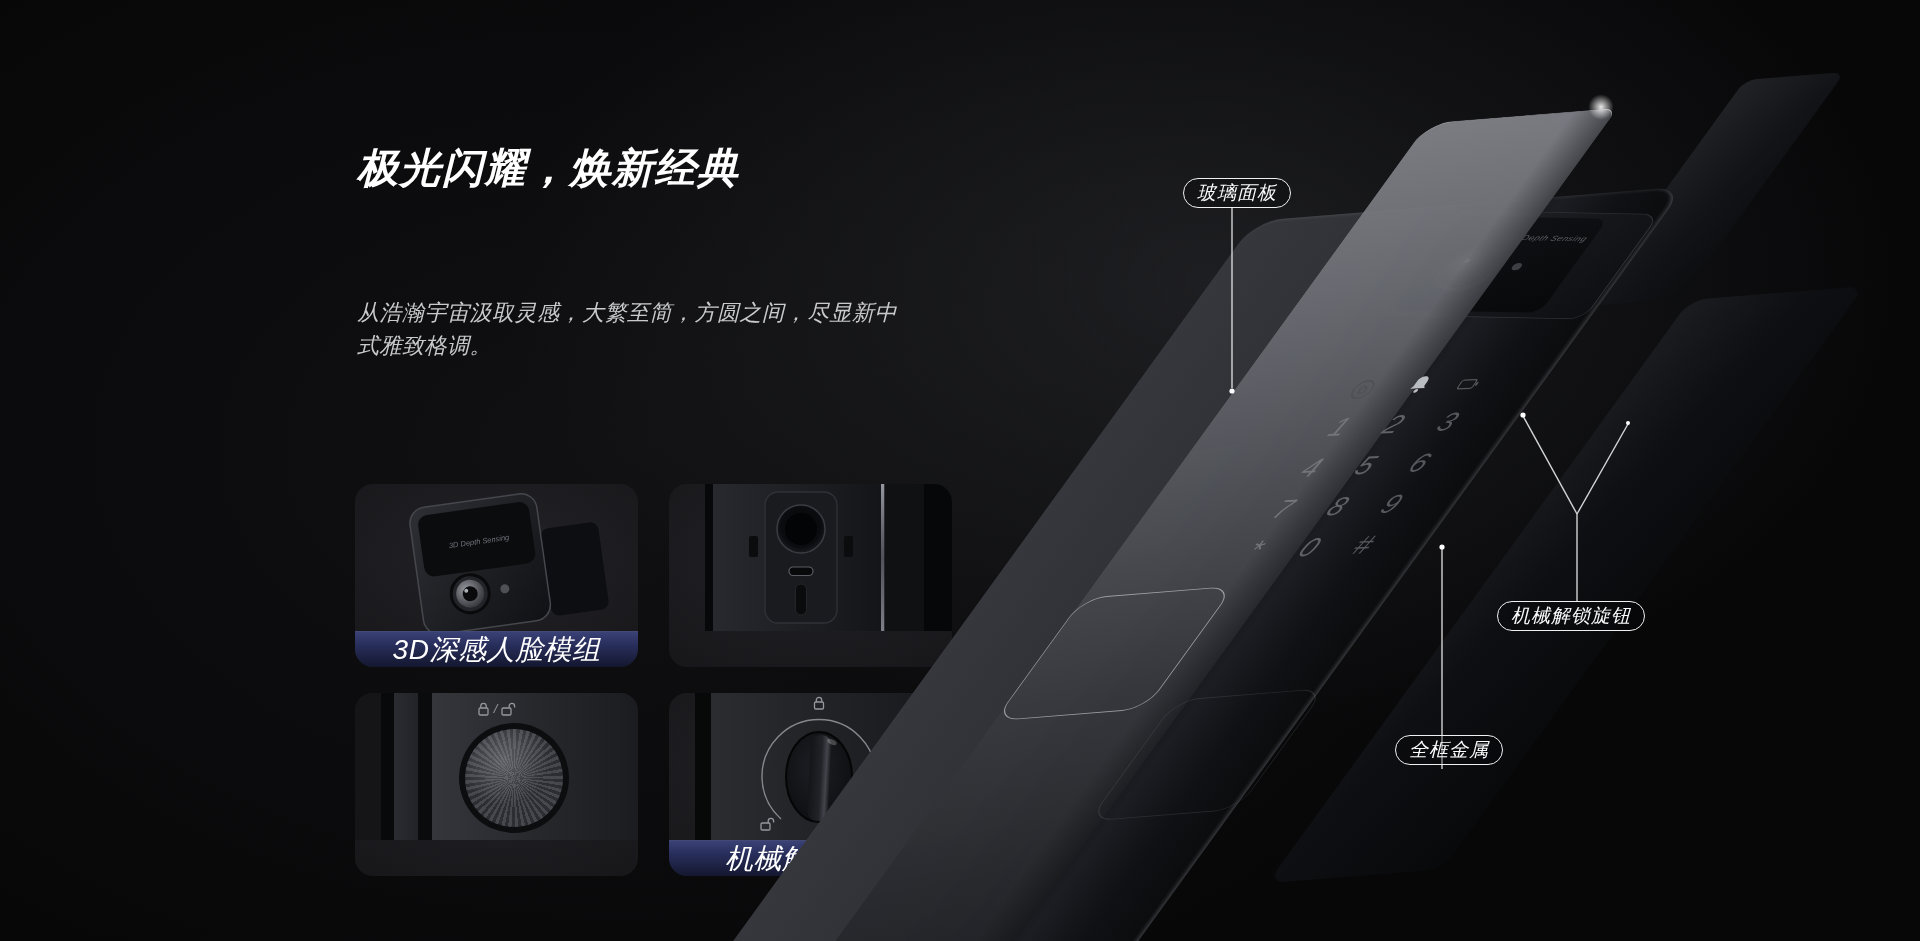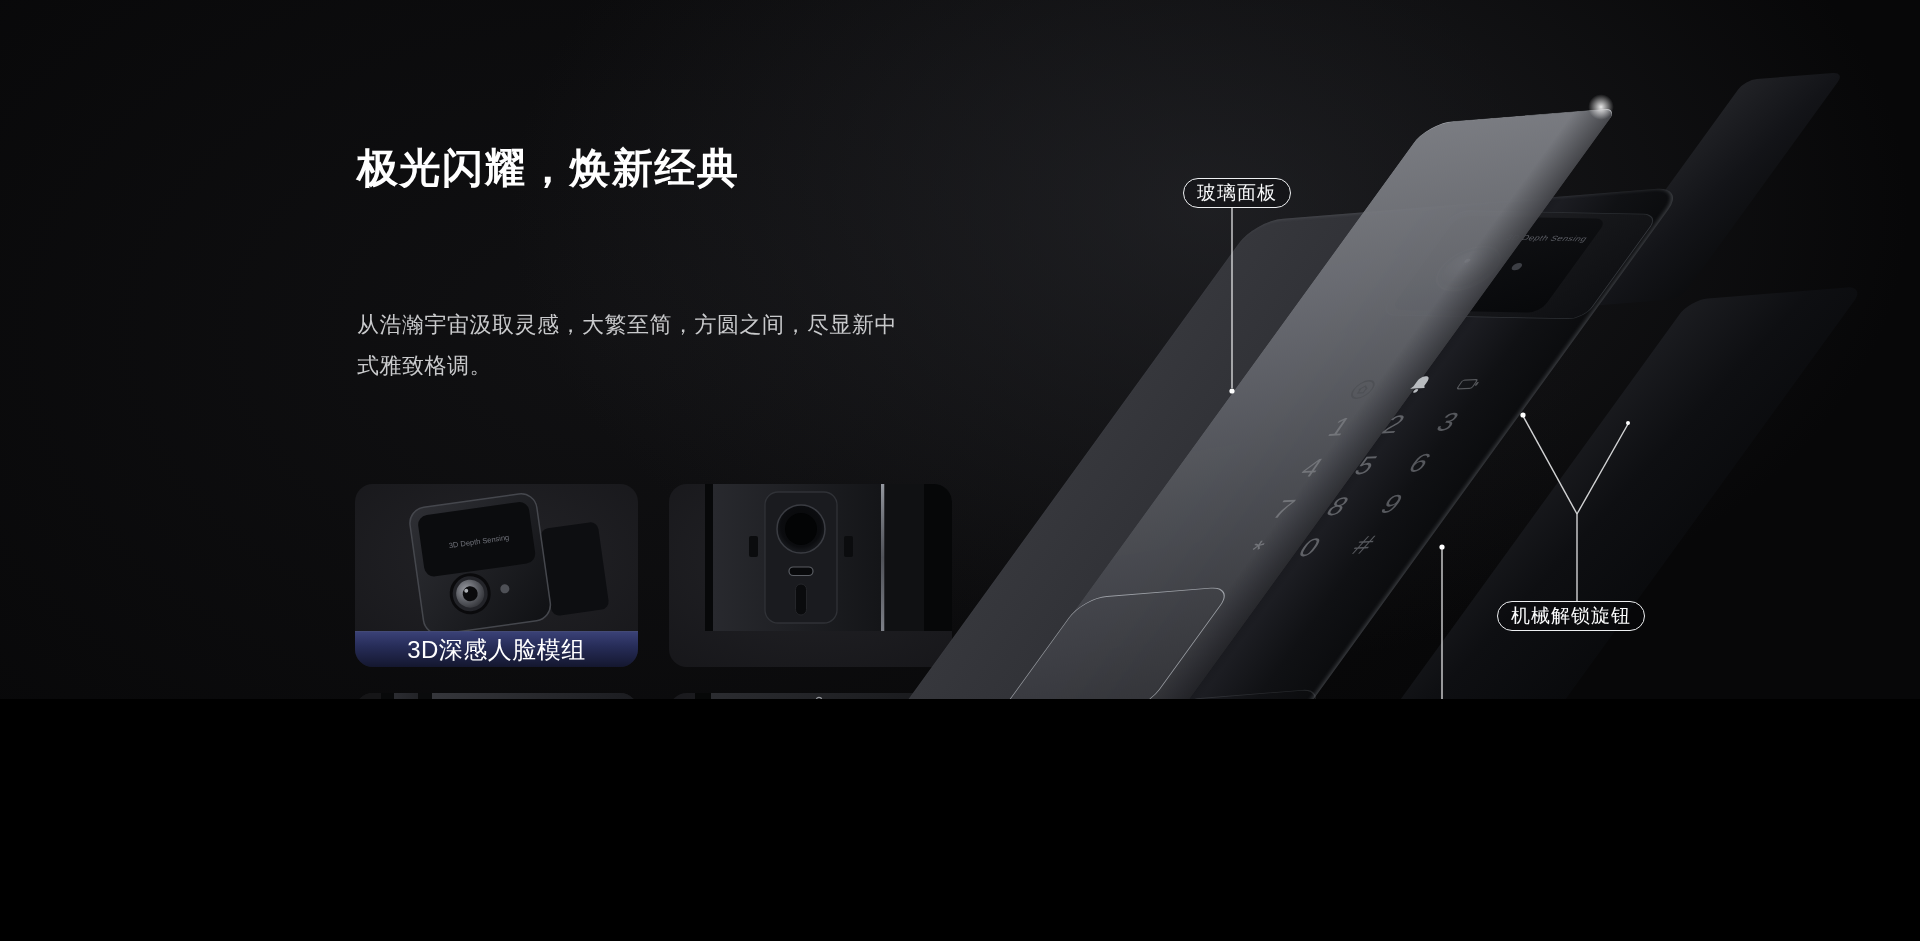--- a/index.html
+++ b/index.html
@@ -1,38 +1,38 @@
 <!DOCTYPE html>
 <html><head>
 <meta charset="utf-8">
 <style>
   html,body{margin:0;padding:0;background:#000;}
   *{box-sizing:border-box;}
   body{font-family:"Liberation Sans","DejaVu Sans",sans-serif;}
-  .stage{position:relative;width:1920px;height:699px;margin:0 auto;overflow:hidden;
+  .stage{position:relative;width:1920px;height:941px;margin:0 auto;overflow:hidden;
     background:
       radial-gradient(1000px 650px at 63% 30%, rgba(46,47,52,0.55), rgba(0,0,0,0) 70%),
       radial-gradient(1300px 850px at 32% 48%, rgba(26,26,29,0.5), rgba(0,0,0,0) 75%),
-      #070708;}
+      #070708; font-style: italic;}
   
   .title{position:absolute;left:357px;top:138px;color:#fff;font-size:41px;line-height:60px;
     font-weight:700;letter-spacing:1.5px;}
   .desc{position:absolute;left:357px;top:296px;width:562px;color:#c9cacc;font-size:22px;
-    line-height:41px;letter-spacing:0.5px;font-weight:400;margin-top:8px;}
+    line-height:33px;letter-spacing:0.5px;font-weight:400;}
   
   .cards{position:absolute;left:355px;top:484px;display:grid;
     grid-template-columns:283px 283px;grid-auto-rows:183px;column-gap:31px;row-gap:26px;}
   .card{position:relative;width:283px;height:183px;border-radius:18px;overflow:hidden;
     background:radial-gradient(420px 260px at 50% 40%, #232327, #101013 85%);}
   .card-img{position:absolute;left:0;top:0;width:283px;height:147px;}
   .card-bar{position:absolute;left:0;bottom:0;width:283px;height:36px;
     background:linear-gradient(180deg,#3a4176 0%,#272d59 40%,#14172f 100%);
     border-top:1px solid rgba(138,150,224,0.4);
     display:flex;align-items:center;justify-content:center;}
-  .card-bar span{color:#fff;font-size:24px;letter-spacing:0.5px;}
+  .card-bar span{color:#fff;font-size:28px;letter-spacing:0.5px;}
   
   .c3-base{position:absolute;inset:0;background:#151517;}
   .c3-s1{position:absolute;left:26px;top:0;width:13px;height:147px;background:#08090a;}
   .c3-s2{position:absolute;left:39px;top:0;width:24px;height:147px;background:linear-gradient(90deg,#2b2c31,#222327);}
   .c3-s3{position:absolute;left:63px;top:0;width:14px;height:147px;background:#0a0b0c;}
   .c3-panel{position:absolute;left:77px;top:0;width:206px;height:147px;
     background:linear-gradient(90deg,#35363b 0%,#26272b 55%,#1b1c20 100%);}
   .cd-ring{position:absolute;left:104px;top:30px;width:110px;height:110px;border-radius:50%;
     background:#0c0d0f;display:flex;align-items:center;justify-content:center;}
   .cd-disc{width:98px;height:98px;border-radius:50%;

